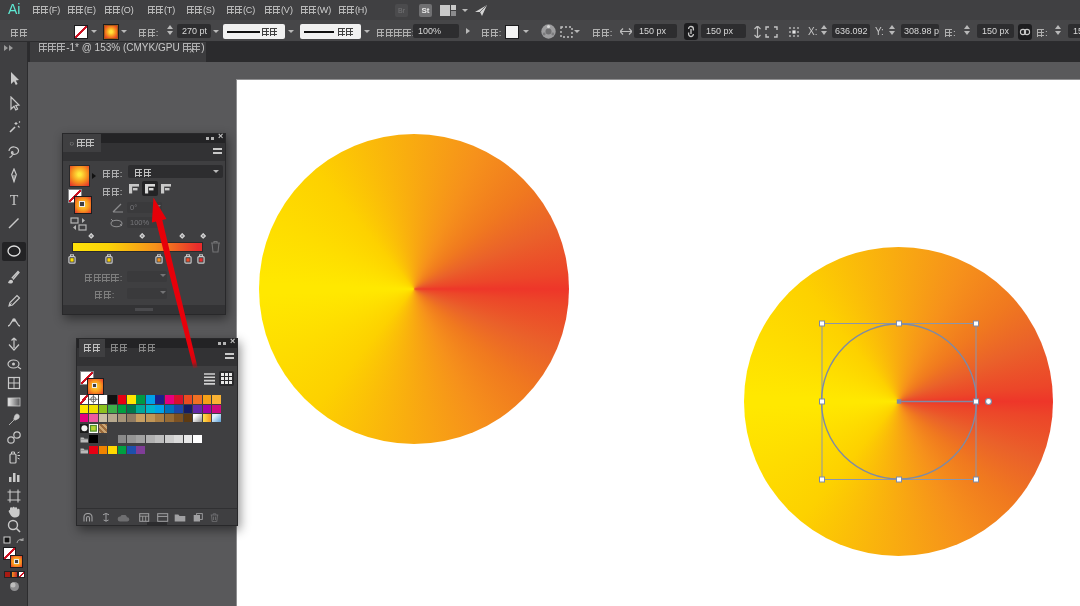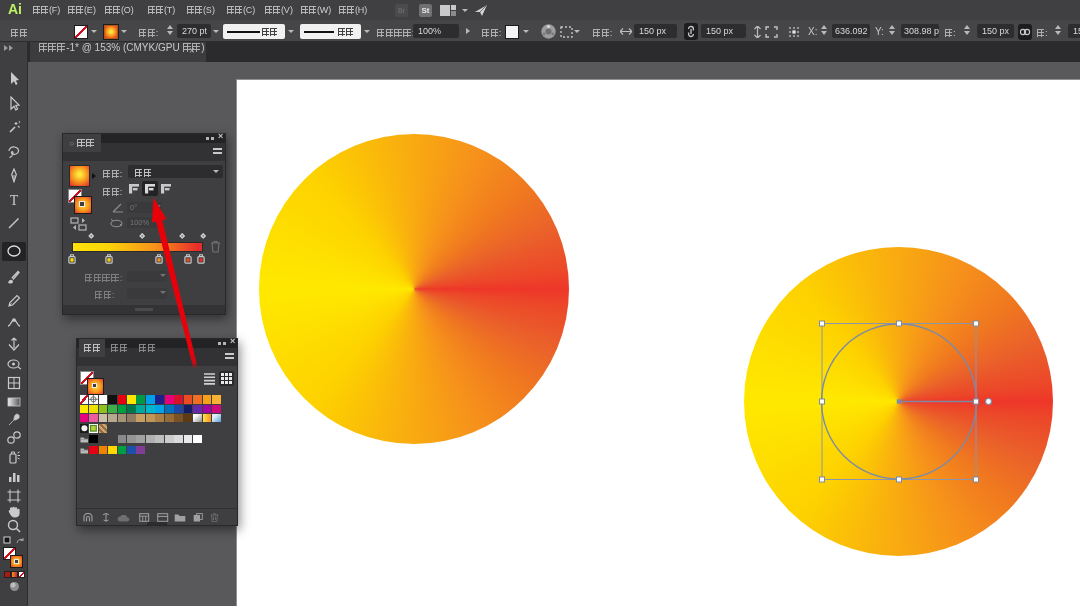--- a/index.html
+++ b/index.html
@@ -32,21 +32,21 @@
  line-height:18px;text-align:center}
 .ptabi{position:absolute;top:0;height:18px;color:#9b9b9b;font-size:9.5px;line-height:18px;text-align:center}
 .pburger{position:absolute;width:9px;height:6px;border-top:2px solid #c9c9c9;border-bottom:2px solid #c9c9c9}
 .dfld{position:absolute;height:11px;background:#3a3a3c;border-radius:2px;color:#76767a;
  font-size:7.5px;line-height:11px;padding:0 3px}
 .sw{position:absolute;width:8.8px;height:8.6px}
 .sw svg{display:block}
 </style></head><body>
 
 <div class="abs" style="left:0;top:0;width:1080px;height:20px;background:#404042"></div>
-<div class="abs" style="left:8px;top:1px;font-size:14px;font-weight:bold;color:#bef264">Ai</div>
+<div class="abs" style="left:8px;top:1px;font-size:14px;font-weight:normal;color:#5eead4">Ai</div>
 <div class="abs" style="left:32px;top:5px;font-size:9px;color:#cfcfcf"><span class="k"></span><span class="k"></span>(F)</div>
 <div class="abs" style="left:67px;top:5px;font-size:9px;color:#cfcfcf"><span class="k"></span><span class="k"></span>(E)</div>
 <div class="abs" style="left:104px;top:5px;font-size:9px;color:#cfcfcf"><span class="k"></span><span class="k"></span>(O)</div>
 <div class="abs" style="left:147px;top:5px;font-size:9px;color:#cfcfcf"><span class="k"></span><span class="k"></span>(T)</div>
 <div class="abs" style="left:186px;top:5px;font-size:9px;color:#cfcfcf"><span class="k"></span><span class="k"></span>(S)</div>
 <div class="abs" style="left:226px;top:5px;font-size:9px;color:#cfcfcf"><span class="k"></span><span class="k"></span>(C)</div>
 <div class="abs" style="left:264px;top:5px;font-size:9px;color:#cfcfcf"><span class="k"></span><span class="k"></span>(V)</div>
 <div class="abs" style="left:300px;top:5px;font-size:9px;color:#cfcfcf"><span class="k"></span><span class="k"></span>(W)</div>
 <div class="abs" style="left:338px;top:5px;font-size:9px;color:#cfcfcf"><span class="k"></span><span class="k"></span>(H)</div>
 <div class="abs" style="left:395px;top:4px;width:13px;height:13px;background:#4b4b4d;border-radius:2px;color:#747476;font-size:7px;text-align:center;line-height:13px">Br</div>

